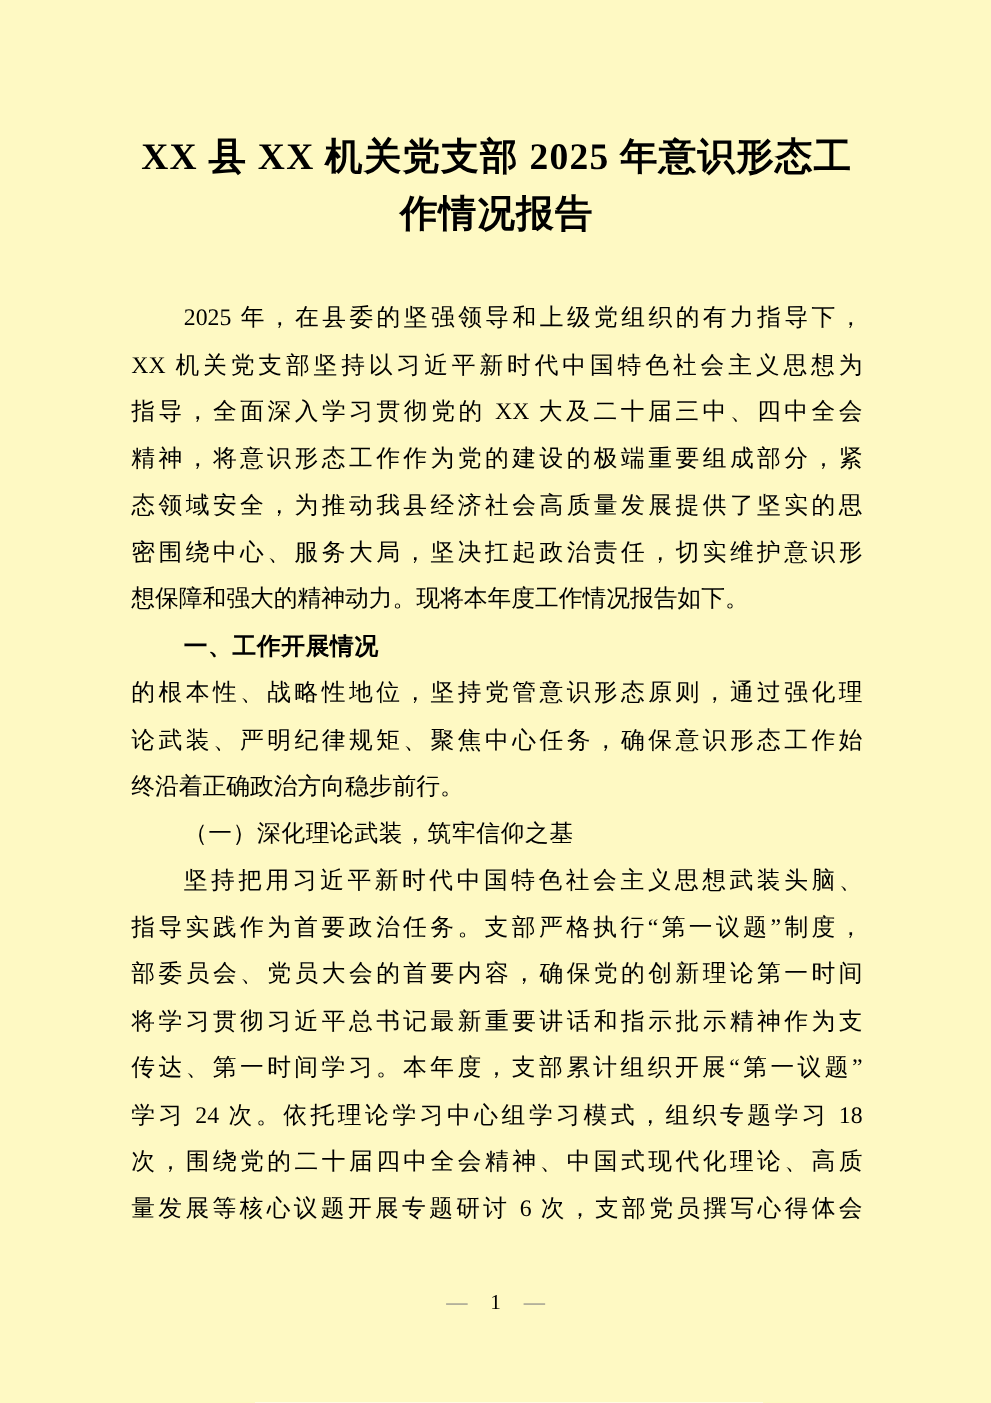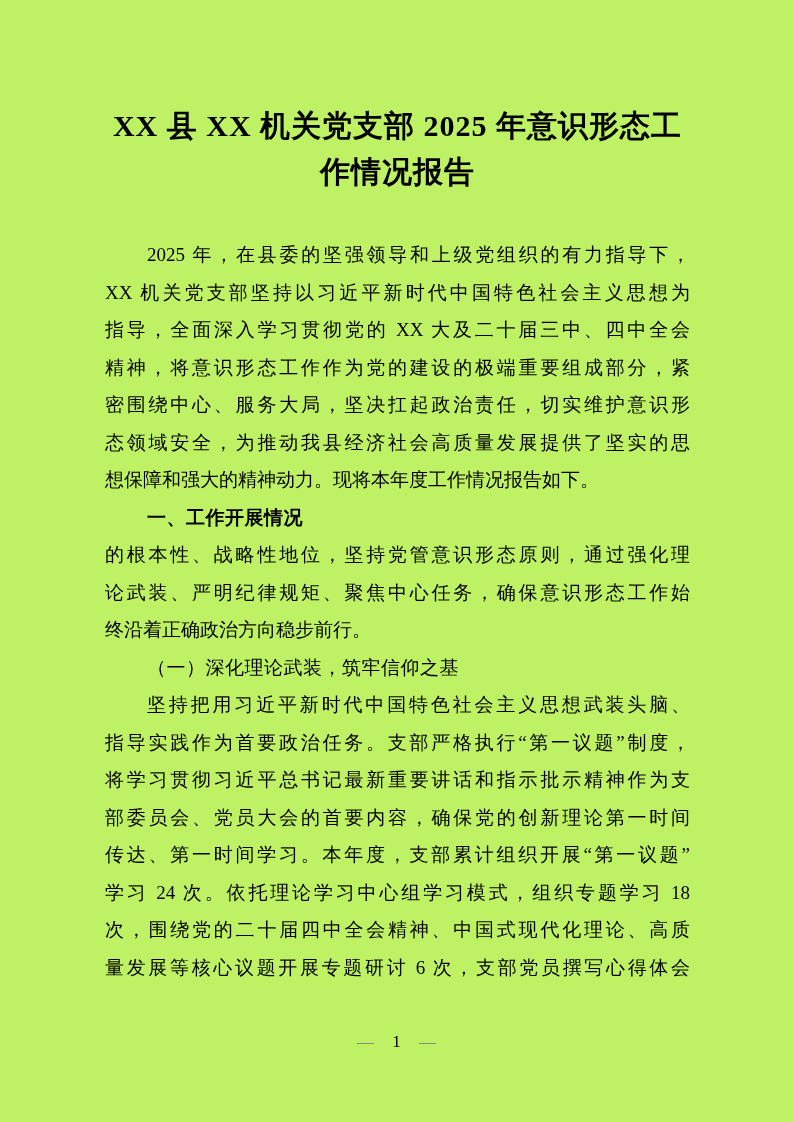--- a/index.html
+++ b/index.html
@@ -4,21 +4,21 @@
 <style>
   html, body {
     margin: 0;
     padding: 0;
     background: #ffffff;
   }
   .page {
     position: relative;
     width: 793px;
     height: 1122px;
-    background: #bef264;
+    background: #fef9c3;
     overflow: hidden;
     color: #000;
     font-family: "Liberation Serif", "DejaVu Serif", serif;
   }
   .content {
     position: absolute;
     top: 0;
     left: 105px;
     width: 585px;
     padding-top: 103px;
@@ -80,32 +80,32 @@
   <div class="content">
     <div class="doc-title">
         <div class="title-line">XX 县 XX 机关党支部 2025 年意识形态工</div>
         <div class="title-line">作情况报告</div>
       </div>
     <div class="doc-body">
         <div class="line indent">2025 年，在县委的坚强领导和上级党组织的有力指导下，</div>
         <div class="line">XX 机关党支部坚持以习近平新时代中国特色社会主义思想为</div>
         <div class="line">指导，全面深入学习贯彻党的 XX 大及二十届三中、四中全会</div>
         <div class="line">精神，将意识形态工作作为党的建设的极端重要组成部分，紧</div>
+        <div class="line">态领域安全，为推动我县经济社会高质量发展提供了坚实的思</div>
         <div class="line">密围绕中心、服务大局，坚决扛起政治责任，切实维护意识形</div>
-        <div class="line">态领域安全，为推动我县经济社会高质量发展提供了坚实的思</div>
         <div class="line endline">想保障和强大的精神动力。现将本年度工作情况报告如下。</div>
         <div class="h1">一、工作开展情况</div>
         <div class="line">的根本性、战略性地位，坚持党管意识形态原则，通过强化理</div>
         <div class="line">论武装、严明纪律规矩、聚焦中心任务，确保意识形态工作始</div>
         <div class="line endline">终沿着正确政治方向稳步前行。</div>
         <div class="h2">（一）深化理论武装，筑牢信仰之基</div>
         <div class="line indent">坚持把用习近平新时代中国特色社会主义思想武装头脑、</div>
         <div class="line">指导实践作为首要政治任务。支部严格执行“第一议题”制度，</div>
+        <div class="line">部委员会、党员大会的首要内容，确保党的创新理论第一时间</div>
         <div class="line">将学习贯彻习近平总书记最新重要讲话和指示批示精神作为支</div>
-        <div class="line">部委员会、党员大会的首要内容，确保党的创新理论第一时间</div>
         <div class="line">传达、第一时间学习。本年度，支部累计组织开展“第一议题”</div>
         <div class="line">学习 24 次。依托理论学习中心组学习模式，组织专题学习 18</div>
         <div class="line">次，围绕党的二十届四中全会精神、中国式现代化理论、高质</div>
         <div class="line">量发展等核心议题开展专题研讨 6 次，支部党员撰写心得体会</div>
       </div>
   </div>
   <div class="page-footer">
     <span class="footer-dash">—</span>
     <span class="footer-num">1</span>
     <span class="footer-dash">—</span>

